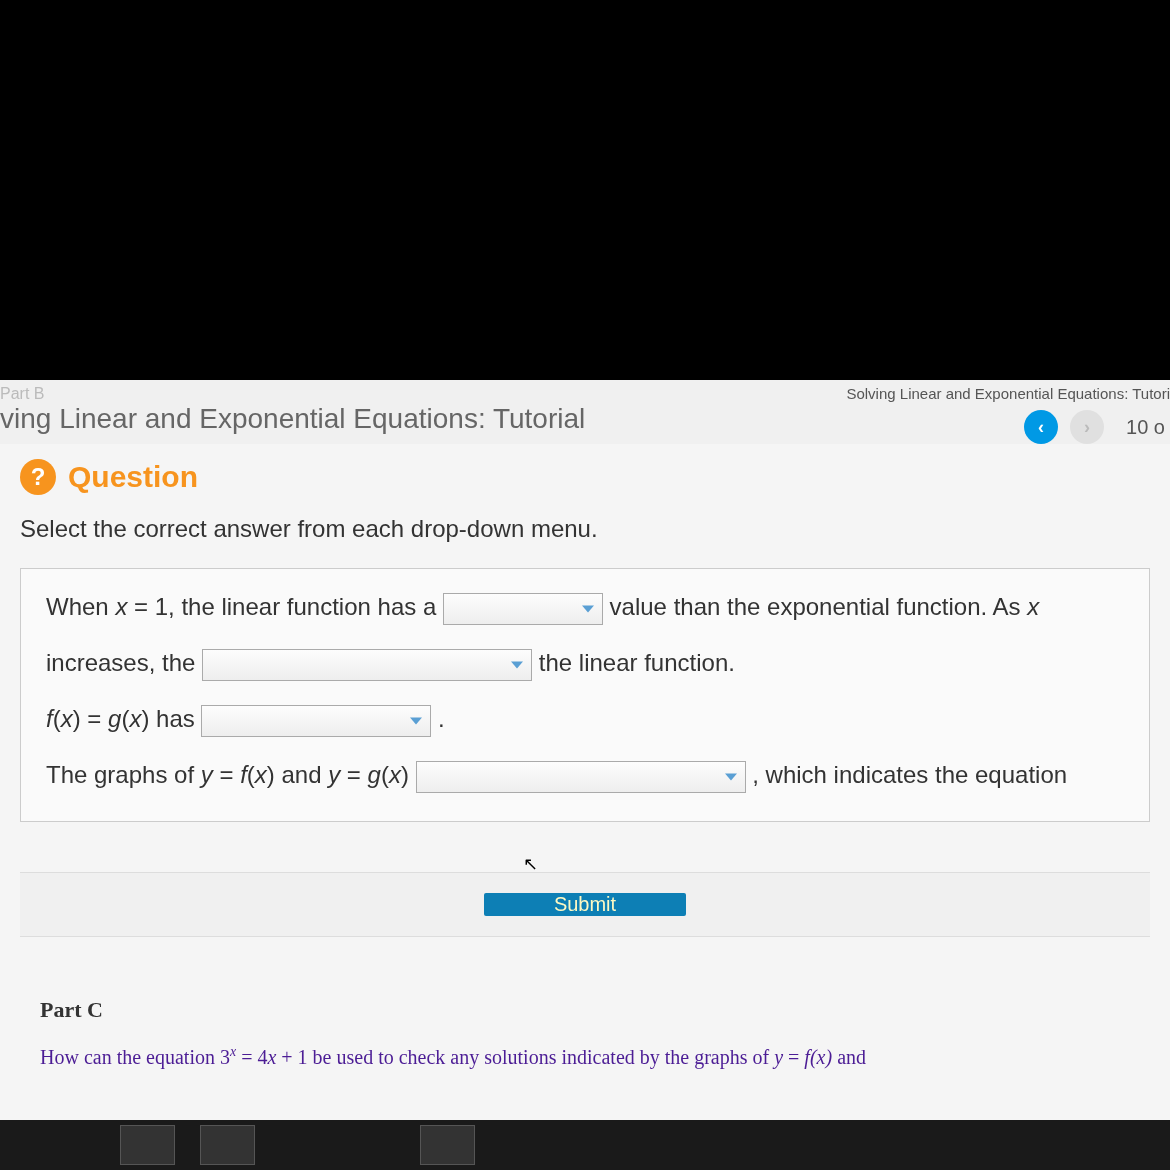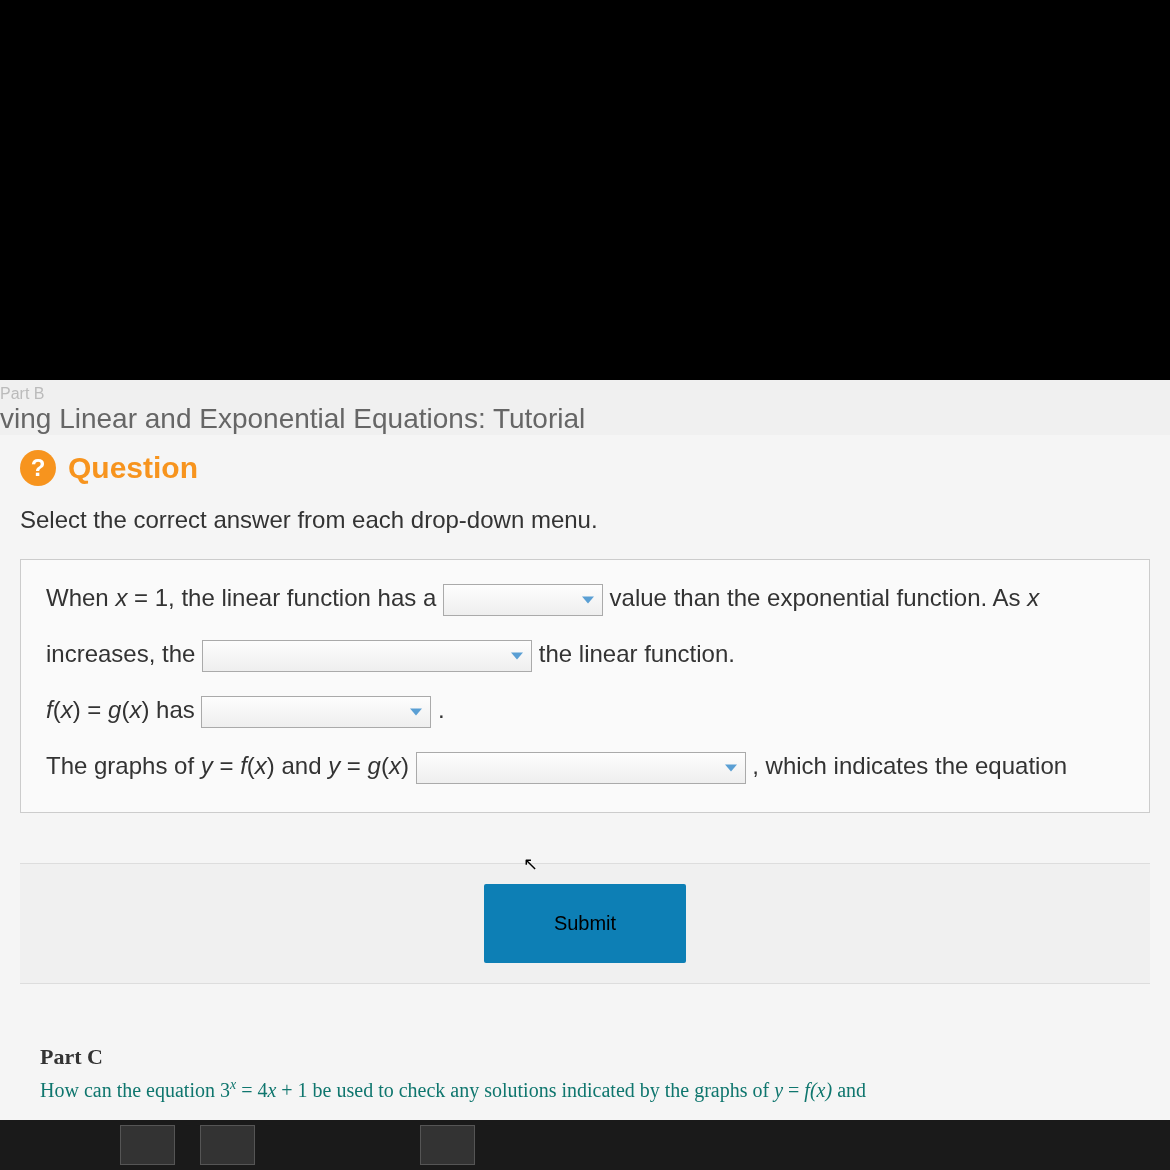--- a/index.html
+++ b/index.html
@@ -173,41 +173,41 @@
       display: flex;
       justify-content: center;
       margin-top: 50px;
       background: #f0f0f0;
       border-top: 1px solid #ddd;
       border-bottom: 1px solid #ddd;
       padding: 20px 0;
     }
     .submit-btn {
       background: #0d7fb5;
-      color: #000000;
+      color: #fef9c3;
       border: none;
-      padding: 28px 70px;
+      padding: 0 70px;
       font-size: 20px;
       cursor: pointer;
       border-radius: 2px;
     }
     .part-c {
       margin-top: 60px;
       padding-left: 20px;
       font-family: Liberation Serif, serif;
     }
     .part-c-title {
       font-size: 22px;
       font-weight: bold;
       color: #333;
     }
     .part-c-text {
       font-size: 20px;
-      color: #0f766e;
-      margin-top: 7px;
+      color: #4c1d95;
+      margin-top: 21px;
     }
     .cursor-pointer {
       position: absolute;
       left: 523px;
       top: 473px;
       font-size: 18px;
       color: #000;
       pointer-events: none;
     }
     .taskbar {
@@ -231,20 +231,32 @@
 </head>
 <body>
 
 <div class="viewport">
   <div class="black-top"></div>
   <div class="content-area">
     <div class="header-row">
       <div class="header-left">
         <span class="part-label">Part B</span>
         <span class="tutorial-title">ving Linear and Exponential Equations: Tutorial</span>
+      </div>
+      <div class="header-right">
+        <span class="top-breadcrumb">Solving Linear and Exponential Equations: Tutori</span>
+        <div class="nav-row">
+          <div class="nav-btn nav-back">
+            <span>‹</span>
+          </div>
+          <div class="nav-btn nav-forward">
+            <span>›</span>
+          </div>
+          <span class="page-counter">10 o</span>
+        </div>
       </div>
     </div>
 
     <div class="main-content">
       <div class="question-header">
         <div class="question-icon">?</div>
         <span class="question-title">Question</span>
       </div>
       <div class="instruction">Select the correct answer from each drop-down menu.</div>
 

